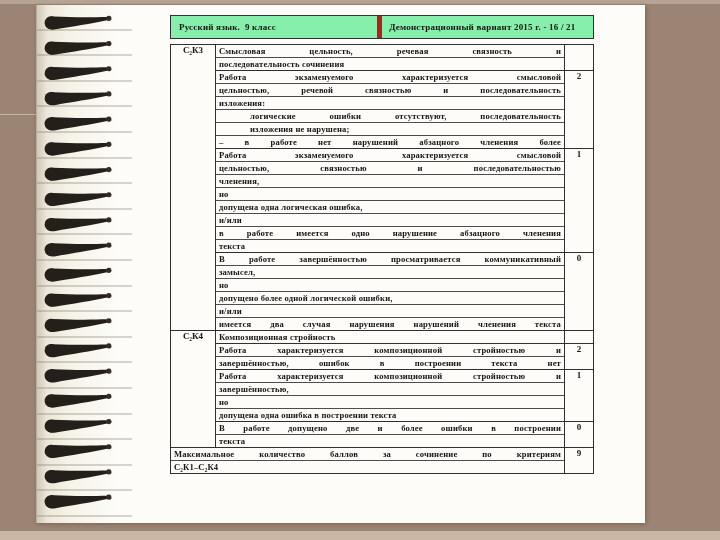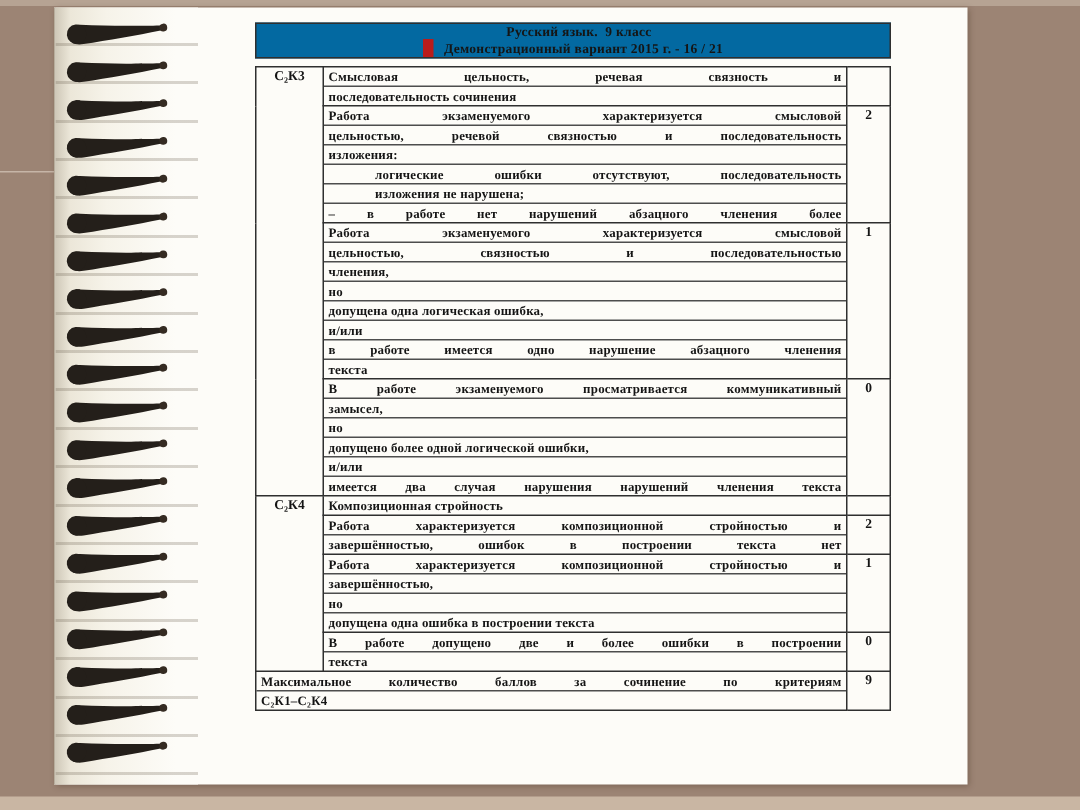--- a/index.html
+++ b/index.html
@@ -25,26 +25,26 @@
     border-left:1px solid #b7ad9c;
   }
   .spiral-strip svg{position:absolute;left:0;top:0;}
 
   .slide-content{
     position:absolute;left:134px;top:10px;width:424px;
     color:#151515;font-weight:bold;
   }
   .header-bar{
     display:flex;align-items:center;height:22px;
-    border:1px solid #2f2f2f;background:#0369a1;
-    font-size:9px;letter-spacing:.2px;flex-direction:column;
+    border:1px solid #2f2f2f;background:#86efac;
+    font-size:9px;letter-spacing:.2px;
   }
   .hcell{white-space:nowrap;overflow:hidden;}
   .hleft{flex:0 0 47%;padding-left:8px;height:100%;display:flex;align-items:center;}
-  .hright{flex:1;border-left:7px solid #b91c1c;padding-left:7px;height:100%;display:flex;align-items:center;}
+  .hright{flex:1;border-left:5px solid #b91c1c;padding-left:7px;height:100%;display:flex;align-items:center;}
 
   table.main-table{
     border-collapse:collapse;width:100%;margin-top:5px;
     table-layout:fixed;
   }
   table.main-table td{
     border:1px solid #2f2f2f;vertical-align:top;padding:0;
     font-size:9px;color:#151515;
   }
   td.code-cell{width:44px;text-align:center;padding-top:2px;}
@@ -141,21 +141,21 @@
               <div class="line">но</div>
               <div class="line">допущена одна логическая ошибка,</div>
               <div class="line">и/или</div>
               <div class="line just">в работе имеется одно нарушение абзацного членения</div>
               <div class="line">текста</div>
             </td>
             <td class="score-cell">1</td>
           </tr>
           <tr>
             <td class="desc-cell">
-              <div class="line just">В работе экзаменуемого просматривается коммуникативный</div>
+              <div class="line just">В работе завершённостью просматривается коммуникативный</div>
               <div class="line">замысел,</div>
               <div class="line">но</div>
               <div class="line">допущено более одной логической ошибки,</div>
               <div class="line">и/или</div>
               <div class="line just">имеется два случая нарушения нарушений членения текста</div>
             </td>
             <td class="score-cell">0</td>
           </tr>
           <tr>
             <td class="code-cell" rowspan="4">С₂К4</td>

